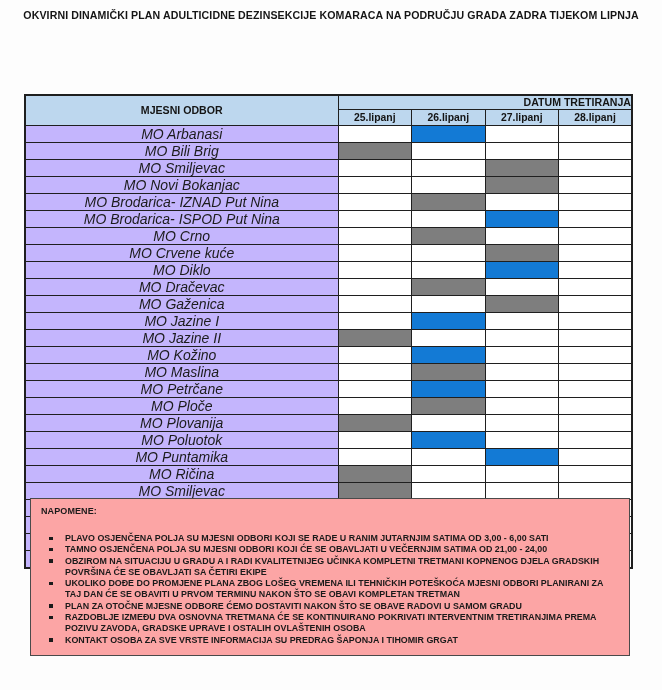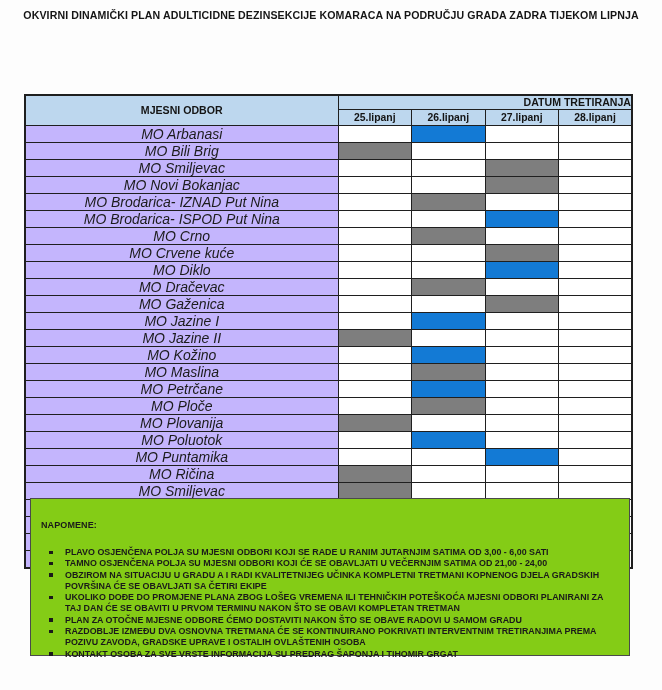--- a/index.html
+++ b/index.html
@@ -50,22 +50,22 @@
   }
   td.name-cell{
     font-style:italic;font-size:14px;text-align:center;height:14.9px;
     background:#c4b5fd;color:#1c1c1c;
   }
   td.date-cell{height:14.9px;background:#fff;}
   td.cell-blue{background:var(--cell-blue);}
   td.cell-gray{background:var(--cell-gray);}
   .notes-box{
     position:absolute;left:30px;top:498px;width:600px;height:158px;
-    border:1.5px solid #4a4a4a;background:#84cc16;
-    padding:21px 10px 6px 10px;
+    border:1.5px solid #4a4a4a;background:#fca5a5;
+    padding:7px 10px 6px 10px;
   }
   .notes-heading{
     font-weight:bold;font-size:9px;letter-spacing:0.1px;color:#1a1a1a;
   }
   ul.notes-list{
     margin:17px 0 0 0;padding:0;list-style:none;
   }
   ul.notes-list li{
     position:relative;
     font-weight:bold;font-size:8.9px;line-height:11.3px;

